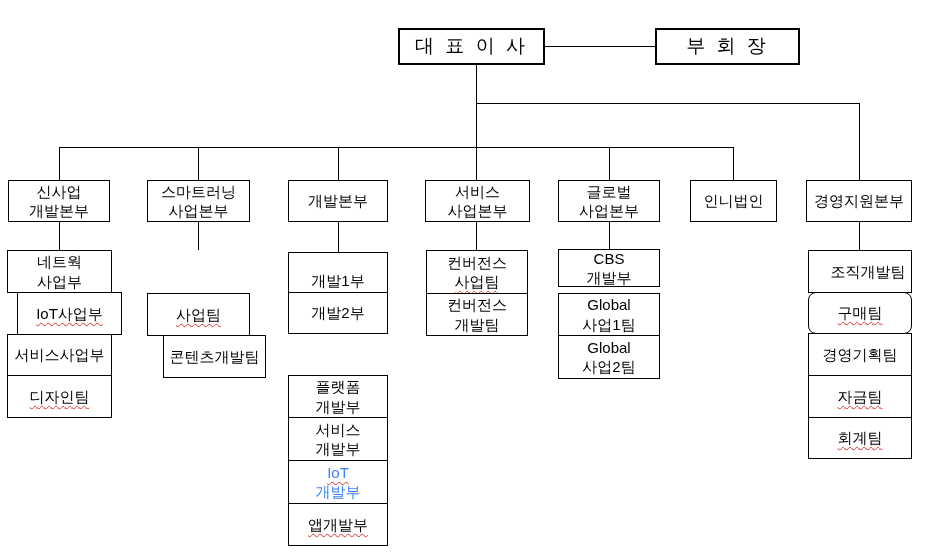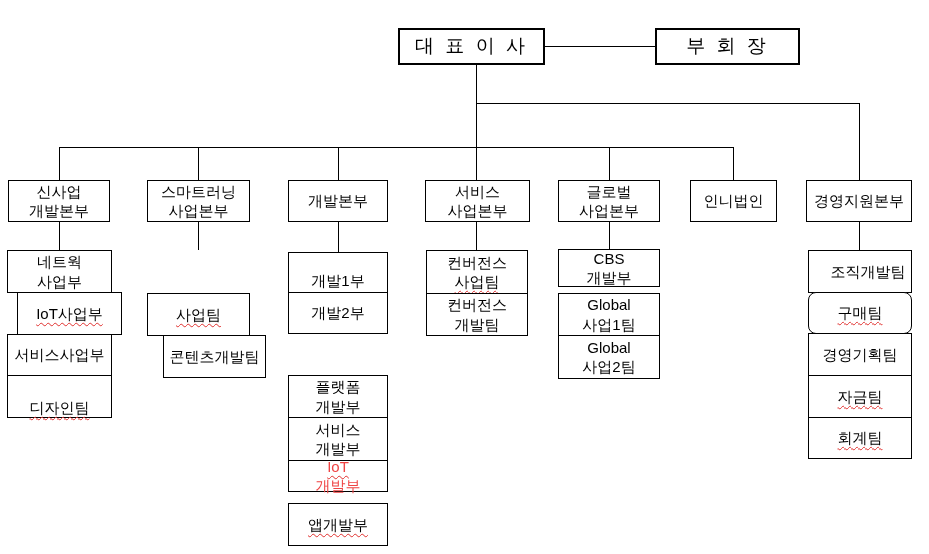--- a/index.html
+++ b/index.html
@@ -101,21 +101,21 @@
     <div class="node" style="left: 7px; top: 250px; width: 105px; height: 43px; border-color: rgb(0, 0, 0); color: rgb(0, 0, 0);">
       <span class="node-line">네트웍</span>
       <span class="node-line">사업부</span>
     </div>
     <div class="node" style="left: 7px; top: 292px; width: 105px; height: 43px; border-color: rgb(0, 0, 0); color: rgb(0, 0, 0); margin-left: 10px;">
       <span class="node-line sq" style="text-decoration-color: rgb(224, 48, 46);">IoT사업부</span>
     </div>
     <div class="node" style="left: 7px; top: 334px; width: 105px; height: 42px; border-color: rgb(0, 0, 0); color: rgb(0, 0, 0);">
       <span class="node-line">서비스사업부</span>
     </div>
-    <div class="node" style="left: 7px; top: 375px; width: 105px; height: 43px; border-color: rgb(0, 0, 0); color: rgb(0, 0, 0); justify-content: flex-end;">
+    <div class="node" style="left: 7px; top: 375px; width: 105px; height: 43px; border-color: rgb(0, 0, 0); color: rgb(0, 0, 0);">
       <span class="node-line sq" style="text-decoration-color: rgb(224, 48, 46);">디자인팀</span>
     </div>
     <div class="node" style="left: 147px; top: 293px; width: 103px; height: 43px; border-color: rgb(0, 0, 0); color: rgb(0, 0, 0);">
       <span class="node-line sq" style="text-decoration-color: rgb(224, 48, 46);">사업팀</span>
     </div>
     <div class="node" style="left: 147px; top: 335px; width: 103px; height: 43px; border-color: rgb(0, 0, 0); color: rgb(0, 0, 0); margin-left: 16px;">
       <span class="node-line">콘텐츠개발팀</span>
     </div>
     <div class="node" style="left: 288px; top: 252px; width: 100px; height: 58px; border-color: rgb(0, 0, 0); color: rgb(0, 0, 0);">
       <span class="node-line">개발1부</span>
@@ -124,21 +124,21 @@
       <span class="node-line">개발2부</span>
     </div>
     <div class="node" style="left: 288px; top: 375px; width: 100px; height: 43px; border-color: rgb(0, 0, 0); color: rgb(0, 0, 0);">
       <span class="node-line">플랫폼</span>
       <span class="node-line">개발부</span>
     </div>
     <div class="node" style="left: 288px; top: 417px; width: 100px; height: 44px; border-color: rgb(0, 0, 0); color: rgb(0, 0, 0);">
       <span class="node-line">서비스</span>
       <span class="node-line">개발부</span>
     </div>
-    <div class="node" style="left: 288px; top: 460px; width: 100px; height: 32px; border-color: rgb(0, 0, 0); color: #ef4444;">
+    <div class="node" style="left: 288px; top: 460px; width: 100px; height: 44px; border-color: rgb(0, 0, 0); color: #3b82f6;">
       <span class="node-line sq" style="text-decoration-color: rgb(224, 48, 46);">IoT</span>
       <span class="node-line">개발부</span>
     </div>
     <div class="node" style="left: 288px; top: 503px; width: 100px; height: 43px; border-color: rgb(0, 0, 0); color: rgb(0, 0, 0);">
       <span class="node-line sq" style="text-decoration-color: rgb(224, 48, 46);">앱개발부</span>
     </div>
     <div class="node" style="left: 426px; top: 250px; width: 102px; height: 44px; border-color: rgb(0, 0, 0); color: rgb(0, 0, 0);">
       <span class="node-line">컨버전스</span>
       <span class="node-line sq" style="text-decoration-color: rgb(224, 48, 46);">사업팀</span>
     </div>

